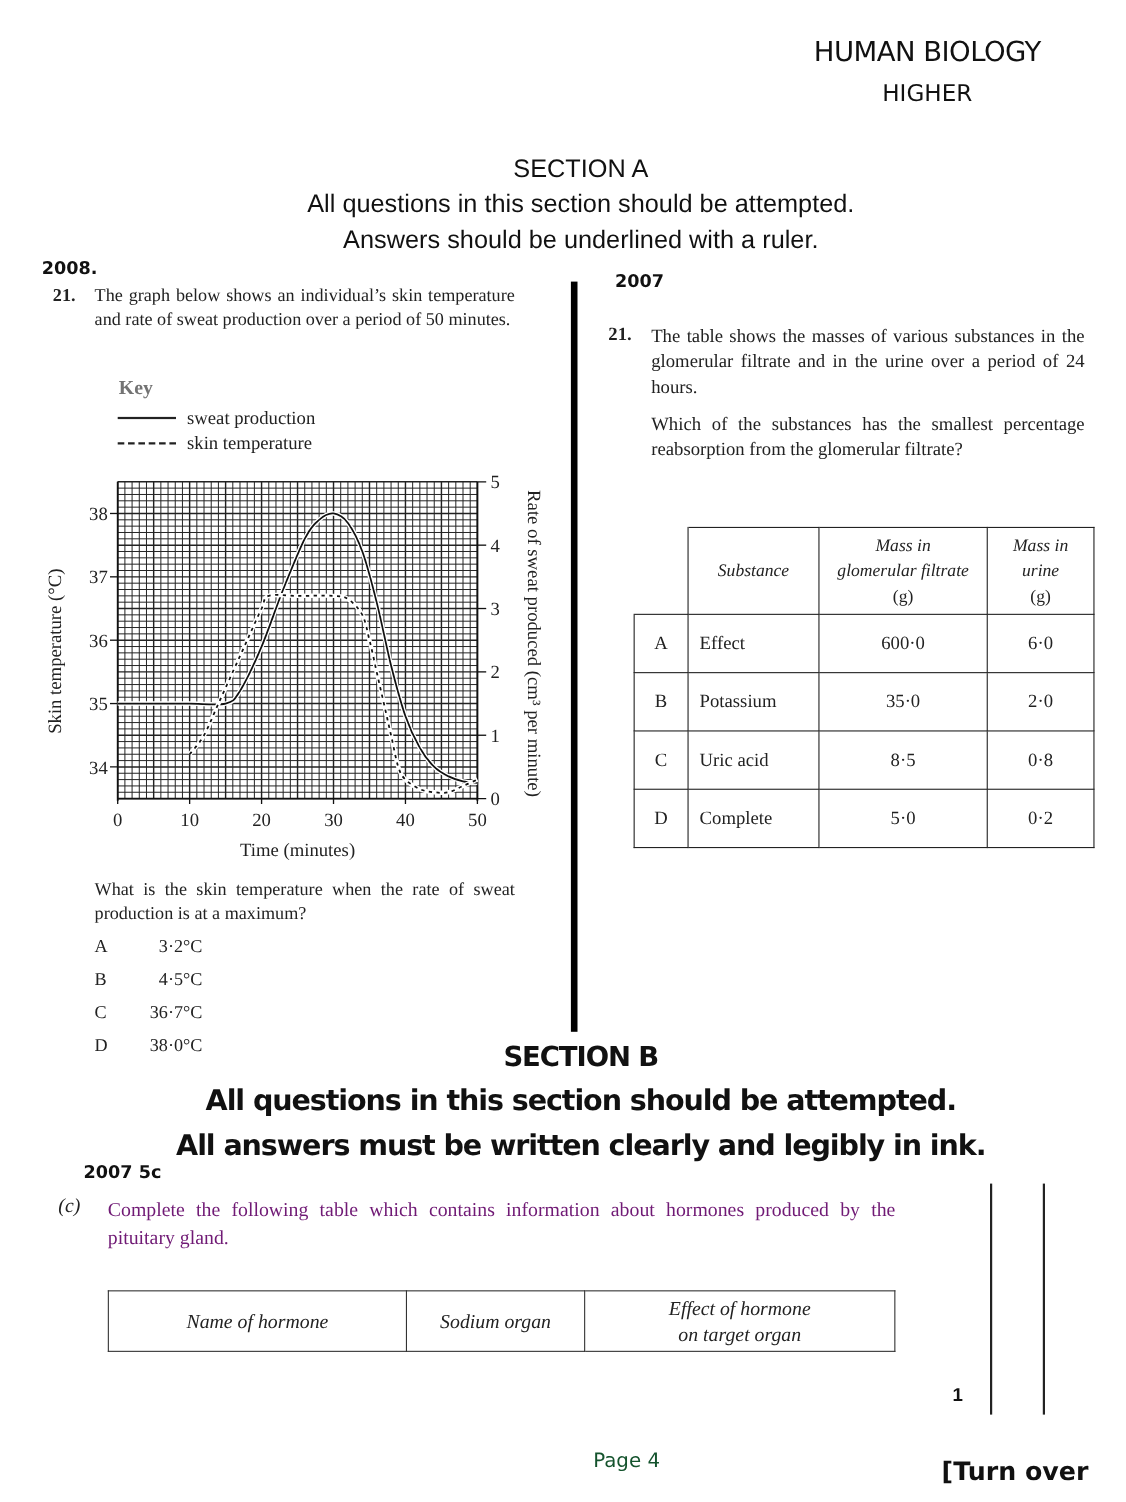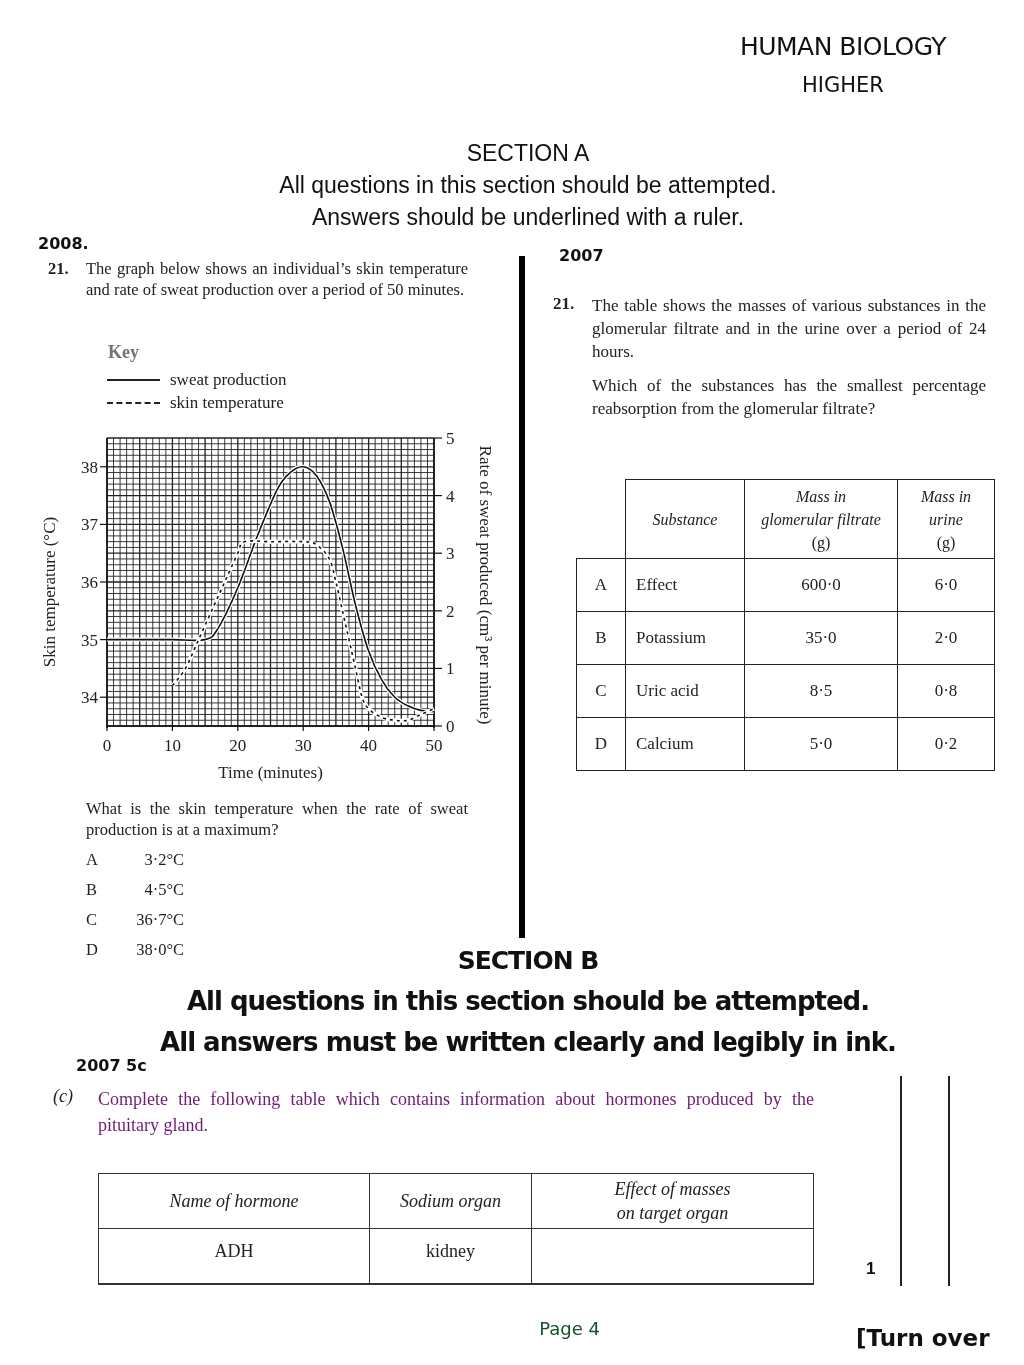--- a/index.html
+++ b/index.html
@@ -310,21 +310,21 @@
     <td class="ur">2·0</td>
   </tr>
   <tr>
     <td class="letter">C</td>
     <td class="sub">Uric acid</td>
     <td class="gf">8·5</td>
     <td class="ur">0·8</td>
   </tr>
   <tr>
     <td class="letter">D</td>
-    <td class="sub">Calcium</td>
+    <td class="sub">Complete</td>
     <td class="gf">5·0</td>
     <td class="ur">0·2</td>
   </tr>
 </tbody>
   </table>
 
 <div id="secB" class="abs">
   <div class="h">SECTION B</div>
   <div>All questions in this section should be attempted.</div>
   <div>All answers must be written clearly and legibly in ink.</div>
@@ -333,28 +333,23 @@
 <div id="yr-2007c" class="abs yr dj">2007 5c</div>
 <div id="q5c-label" class="abs serif">(c)</div>
 <div id="q5c-text" class="abs serif">Complete the following table which contains information about hormones produced by the pituitary gland.</div>
 
 <table id="tbl5c" class="t">
   <tbody>
       <tr>
     <th class="c1">Name of hormone</th>
     <th class="c2">Sodium organ</th>
     <th class="c3">
-      <div>Effect of masses</div>
+      <div>Effect of hormone</div>
       <div>on target organ</div>
     </th>
-  </tr>
-  <tr>
-    <td class="c1">ADH</td>
-    <td class="c2">kidney</td>
-    <td class="c3"></td>
   </tr>
 </tbody>
   </table>
 
 <div id="marg1" class="abs marg"></div>
 <div id="marg2" class="abs marg"></div>
 <div id="mark" class="abs sans">1</div>
 
 <div id="page-num" class="abs dj">Page 4</div>
 <div id="turn-over" class="abs dj">[Turn over</div>

